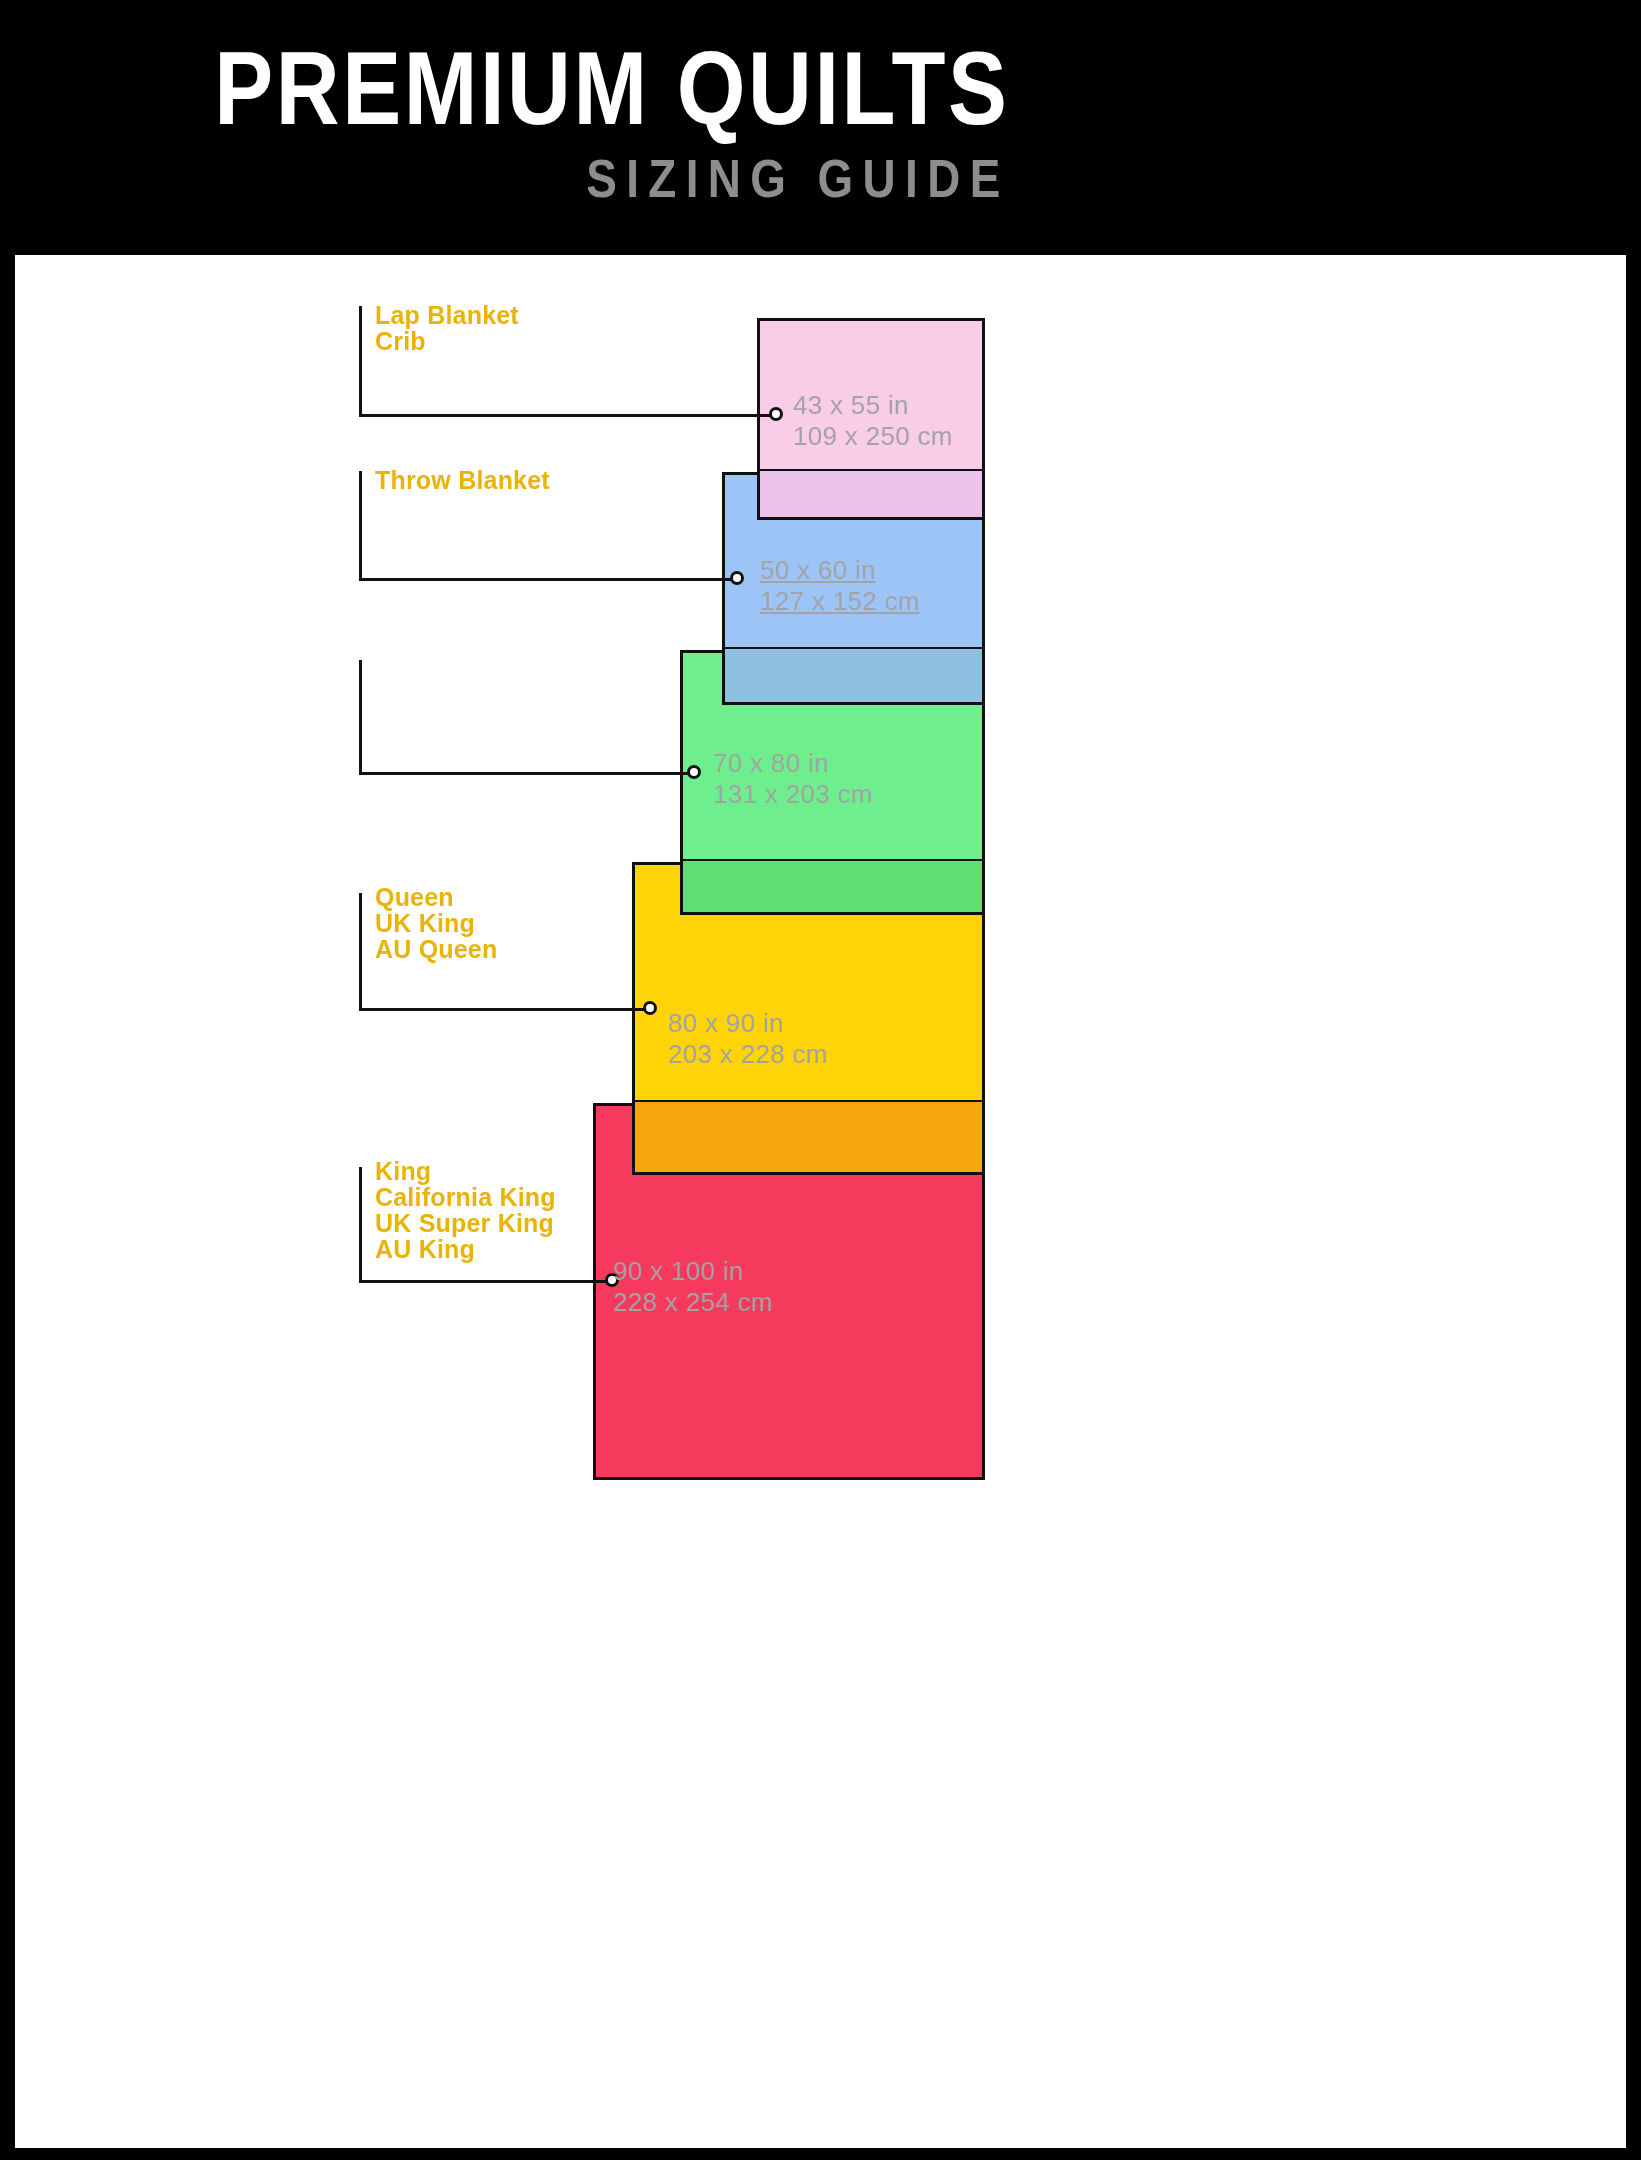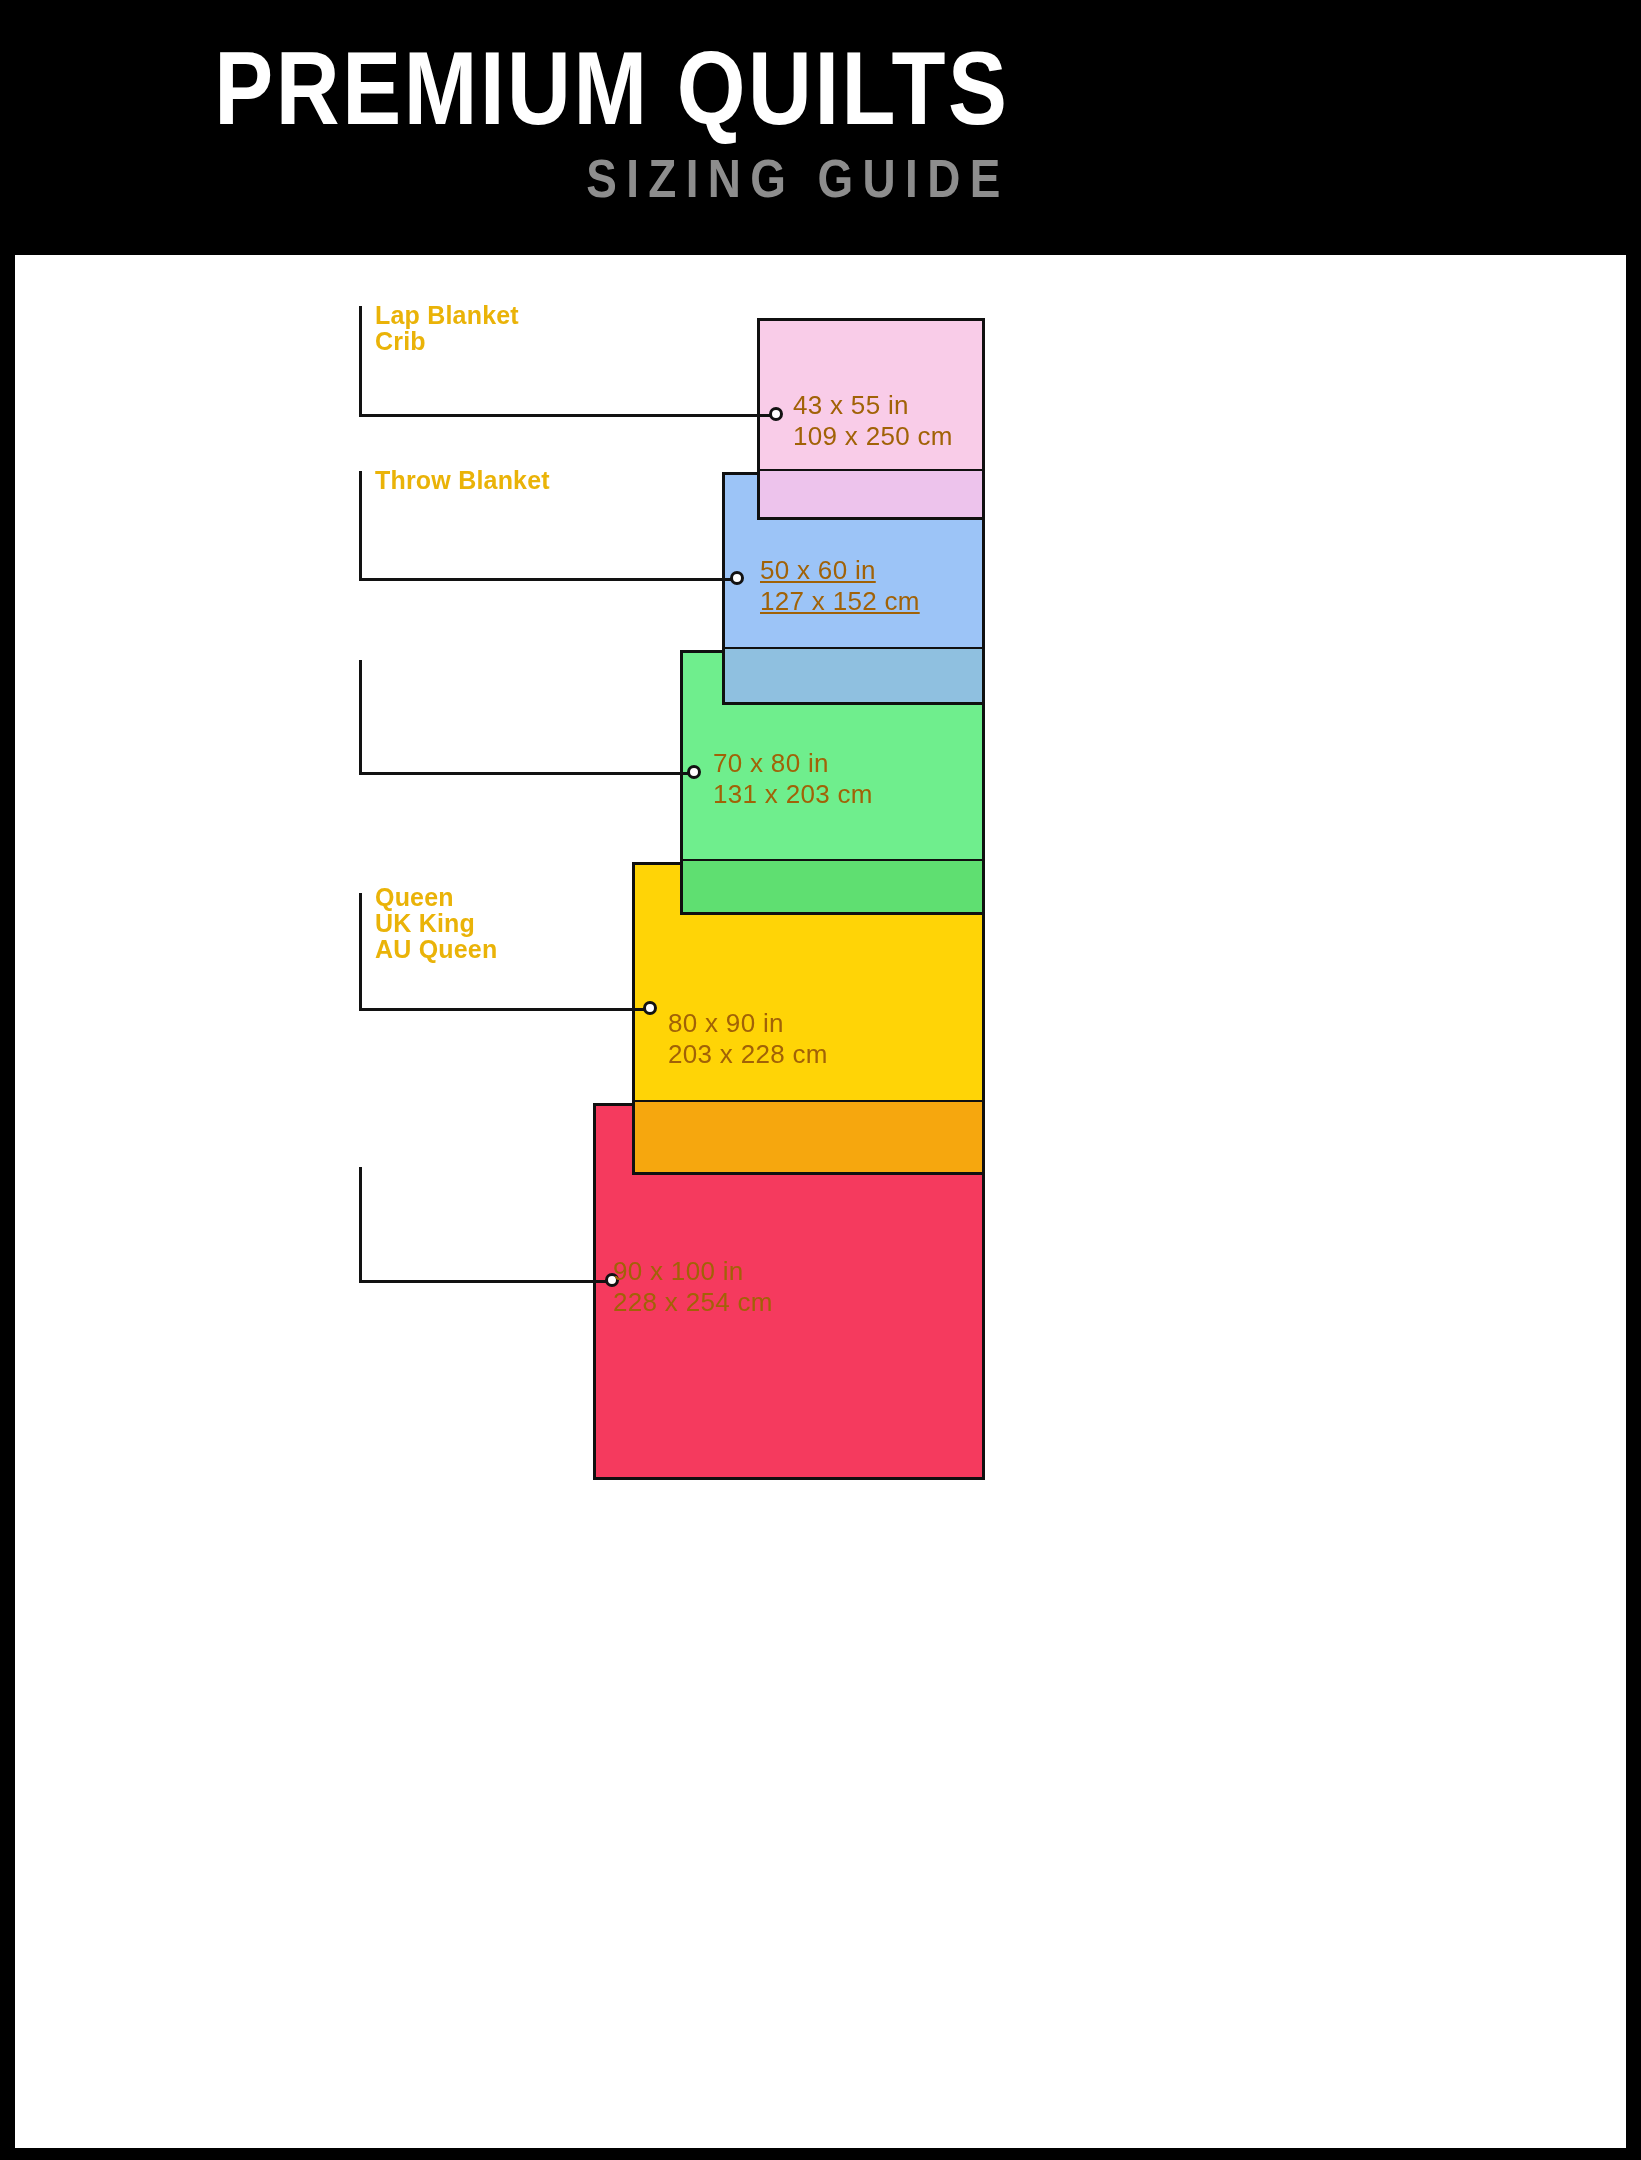--- a/index.html
+++ b/index.html
@@ -78,21 +78,21 @@
     background: #ffffff;
     border: 3px solid #121212;
     z-index: 62;
   }
 
   .size-text {
     position: absolute;
     z-index: 65;
     font-size: 26px;
     font-weight: 500;
-    color: #a16207;
+    color: #a3a3a3;
     line-height: 31px;
     letter-spacing: 0.3px;
     white-space: nowrap;
   }
 </style>
 </head>
 <body>
 
 <div class="page">
 
@@ -154,20 +154,26 @@
     <div>UK King</div>
     <div>AU Queen</div>
   </div>
   <div class="connector" style="left:359px; top:893px; width:286px; height:118px;"></div>
   <div class="dot" style="left:643px; top:1001px;"></div>
   <div class="size-text" style="left:668px; top:984px;margin-top:24px;">
     <div>80 x 90 in</div>
     <div>203 x 228 cm</div>
   </div>
 
+  <div class="label" style="left:375px; top:1158px;">
+    <div>King</div>
+    <div>California King</div>
+    <div>UK Super King</div>
+    <div>AU King</div>
+  </div>
   <div class="connector" style="left:359px; top:1167px; width:248px; height:116px;"></div>
   <div class="dot" style="left:605px; top:1273px;"></div>
   <div class="size-text" style="left:613px; top:1256px;">
     <div>90 x 100 in</div>
     <div>228 x 254 cm</div>
   </div>
 
 </div>
 
 </body></html>

